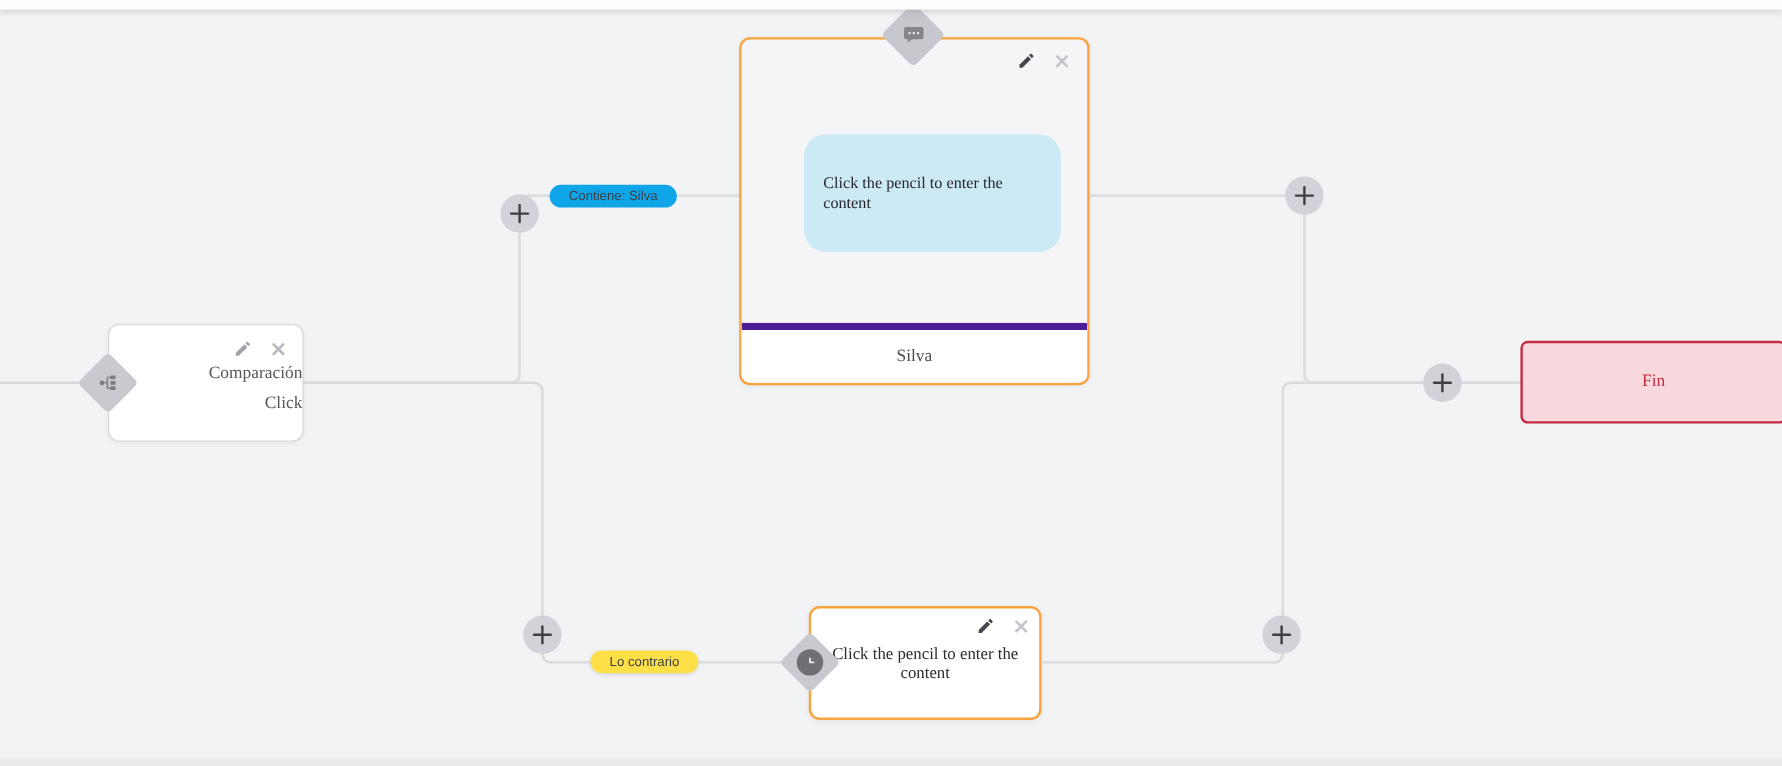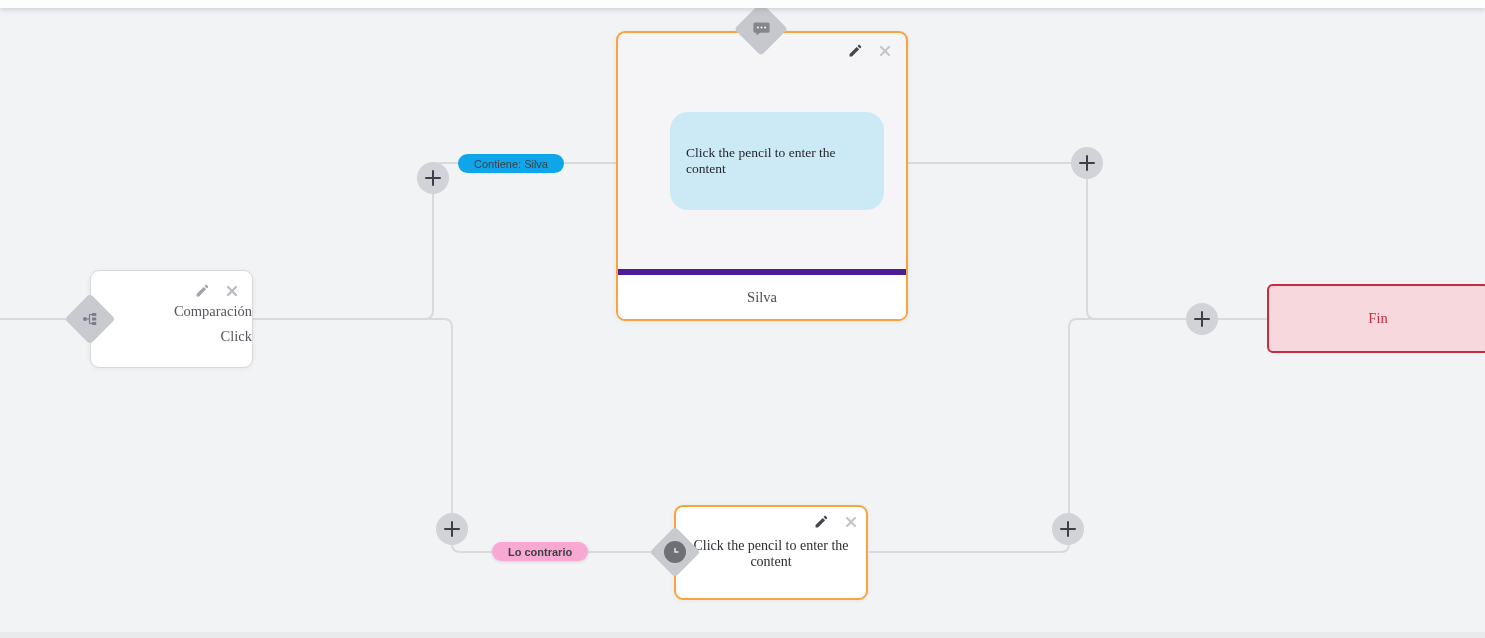--- a/index.html
+++ b/index.html
@@ -114,21 +114,21 @@
 
   
   .pill {
     position: absolute; z-index: 2; height: 19px;
     border-radius: 9.5px;
     display: flex; align-items: center; justify-content: center;
     font-size: 11px; color: #3e3f45; white-space: nowrap;
     padding: 0 16px;
   }
   .pill.gray { background: #0ea5e9; }
-  .pill.white { background: #f9a8d4; box-shadow: 0 1px 3px rgba(80,84,95,0.18); font-weight: bold; }
+  .pill.white { background: #fde047; box-shadow: 0 1px 3px rgba(80,84,95,0.18); }
 </style>
 </head>
 <body>
 
 <div id="canvas">
 
   <svg class="edges" width="1485" height="638">
     <path d="M 0 319 H 74"></path>
     <path d="M 253 319 H 425 Q 433 319 433 311 V 171 Q 433 163 441 163 H 617"></path>
     <path d="M 253 319 H 444 Q 452 319 452 327 V 544 Q 452 552 460 552 H 659"></path>

